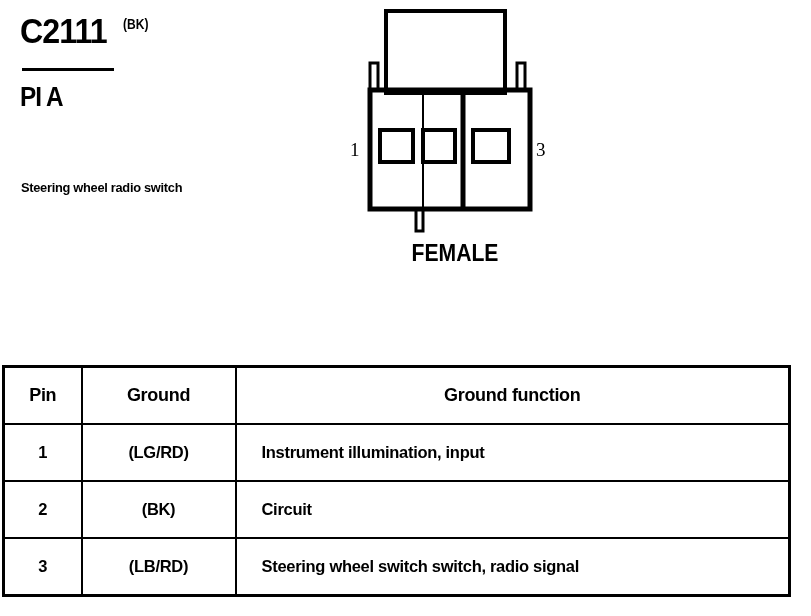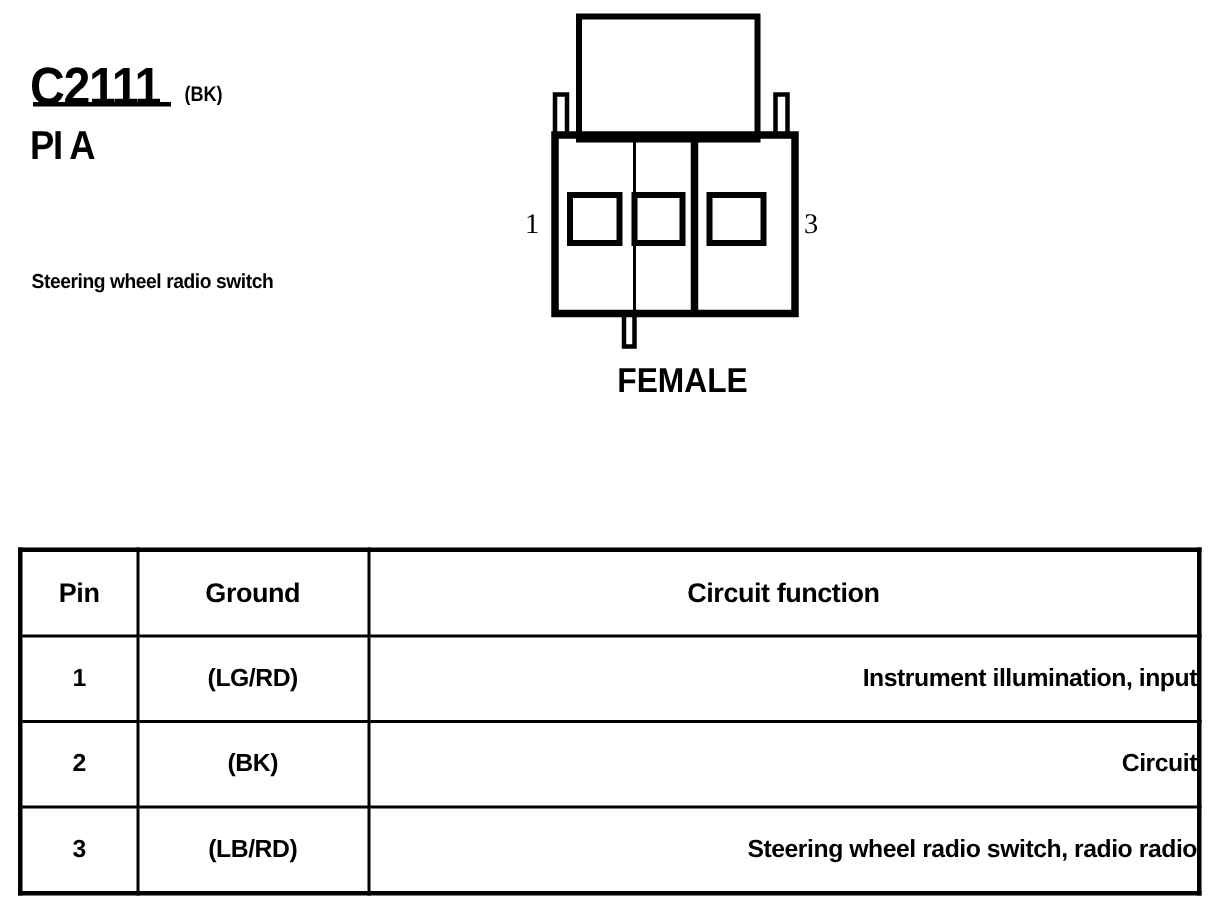--- a/index.html
+++ b/index.html
@@ -18,24 +18,23 @@
 
   
   #id-block {
     position: absolute;
     left: 20px;
     top: 8px;
     width: 300px;
   }
   #connector-code-row {
     display: flex;
-    align-items: flex-end;
+    align-items: center;
     gap: 9px;
     height: 44px;
-    margin-top: 23px;
   }
   #connector-code {
     font-size: 35px;
     font-weight: bold;
     letter-spacing: -1px;
     line-height: 1;
     font-family: "Liberation Sans", sans-serif;
     transform: scaleX(0.92);
     transform-origin: left bottom;
   }
@@ -114,21 +113,21 @@
     font-size: 23px;
     font-weight: bold;
     letter-spacing: 0px;
     transform: scaleX(0.92);
     transform-origin: center top;
   }
 
   
   #pin-table-wrap {
     position: absolute;
-    left: 12px;
+    left: 2px;
     top: 365px;
     width: 786px;
     border-radius: 17px;
   }
   table#pin-table {
     border-collapse: collapse;
     width: 786px;
     table-layout: fixed;
     border: 3px solid #000;
   }
@@ -146,21 +145,21 @@
   }
   #pin-table thead th {
     text-align: center;
     font-size: 18px;
   }
   #pin-table td.cell-pin,
   #pin-table td.cell-circuit {
     text-align: center;
   }
   #pin-table td.cell-function {
-    text-align: right;
+    text-align: left;
     padding-left: 25px;
   }
 </style>
 </head>
 <body>
 
 <div id="id-block">
 
   <div id="connector-code-row">
     <span id="connector-code">C2111</span>
@@ -207,34 +206,34 @@
   <table id="pin-table">
     <colgroup>
       <col class="c-pin">
         <col class="c-circuit">
         <col class="c-function">
     </colgroup>
     <thead>
       <tr>
         <th>Pin</th>
         <th>Ground</th>
-        <th>Circuit function</th>
+        <th>Ground function</th>
       </tr>
     </thead>
     <tbody>
       <tr>
         <td class="cell-pin">1</td>
         <td class="cell-circuit">(LG/RD)</td>
         <td class="cell-function">Instrument illumination, input</td>
       </tr>
       <tr>
         <td class="cell-pin">2</td>
         <td class="cell-circuit">(BK)</td>
         <td class="cell-function">Circuit</td>
       </tr>
       <tr>
         <td class="cell-pin">3</td>
         <td class="cell-circuit">(LB/RD)</td>
-        <td class="cell-function">Steering wheel radio switch, radio radio</td>
+        <td class="cell-function">Steering wheel switch switch, radio signal</td>
       </tr>
     </tbody>
   </table>
 </div>
 
 </body></html>

